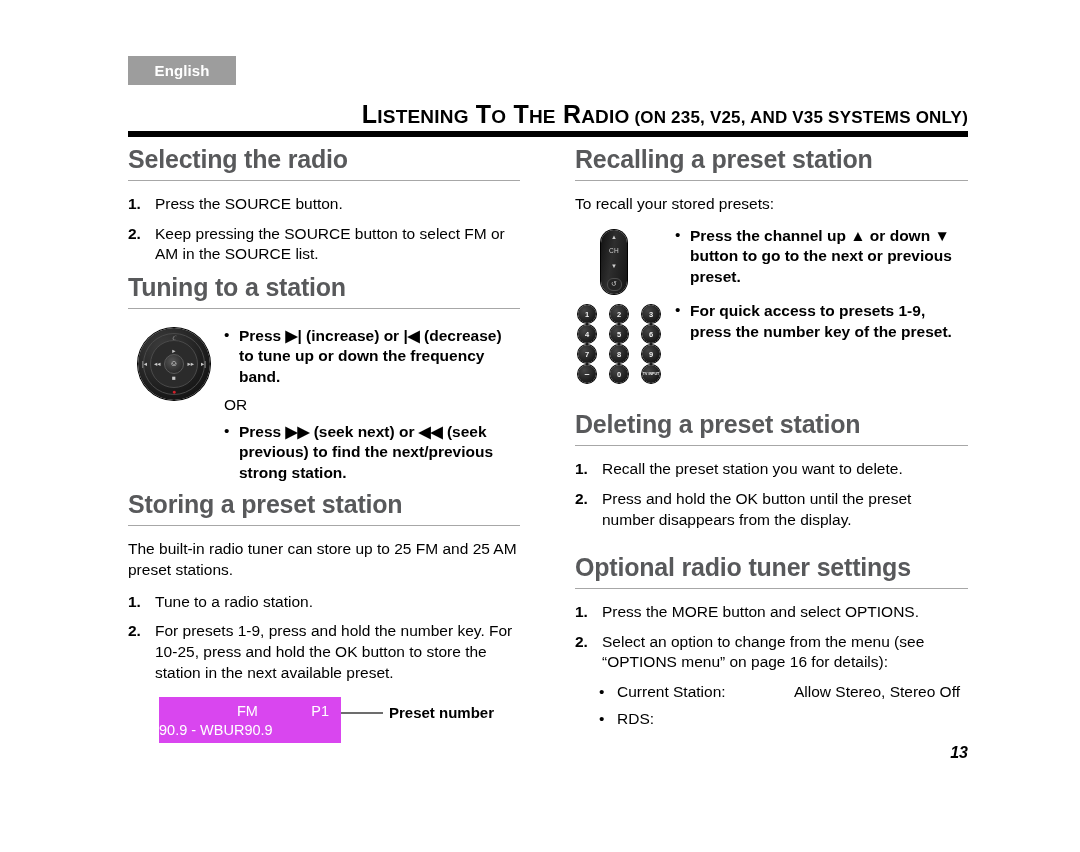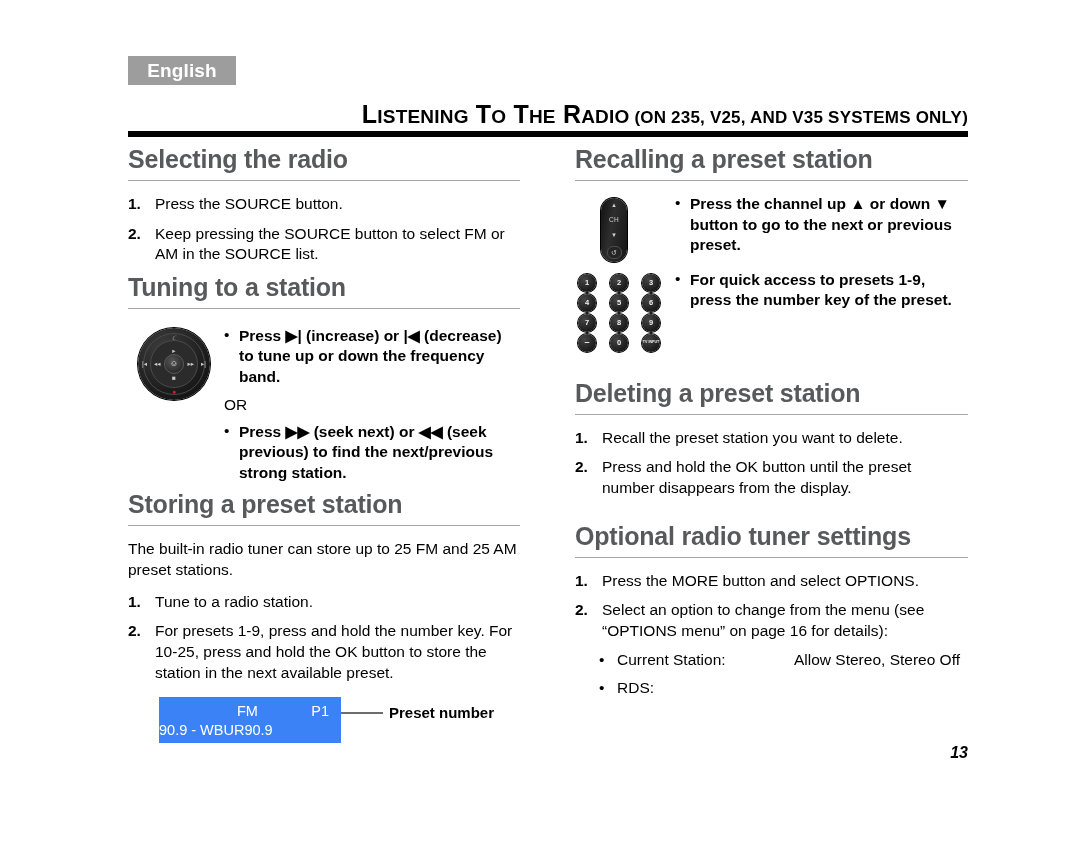--- a/index.html
+++ b/index.html
@@ -30,21 +30,21 @@
     top: 56px;
     width: 108px;
     height: 29px;
     background: #9d9d9d;
     display: flex;
     align-items: center;
     justify-content: center;
   }
   .lang-tab span {
     color: #ffffff;
-    font-size: 19px;
+    font-size: 15px;
     font-weight: bold;
     letter-spacing: .1px;
   }
 
   
   .runhead {
     position: absolute;
     left: 128px;
     top: 100px;
     width: 840px;
@@ -323,21 +323,21 @@
     margin-top: 14px;
     margin-left: 31px;
     width: 362px;
     height: 46px;
   }
   .display {
     position: absolute;
     left: 0; top: 0;
     width: 182px;
     height: 46px;
-    background: #3b82f6;
+    background: #d946ef;
     color: #ffffff;
   }
   .display .line1 {
     position: absolute;
     left: 0; right: 0;
     top: 6px;
     font-size: 14.5px;
   }
   .display .line1 .fm {
     position: absolute;
@@ -496,20 +496,21 @@
       <div class="leader"></div>
       <div class="callout">Preset number</div>
     </div>
 
   </div>
 
   <div class="col-right">
 
     <h2 class="sect">Recalling a preset station</h2>
     <div class="rule-thin"></div>
+    <p class="body">To recall your stored presets:</p>
 
     <div class="recall-row">
       <div class="art">
         <div class="chstrip">
           <div class="k">▲</div>
           <div class="k k-ch">CH</div>
           <div class="k">▼</div>
           <div class="k-ret">↺</div>
         </div>
       </div>

